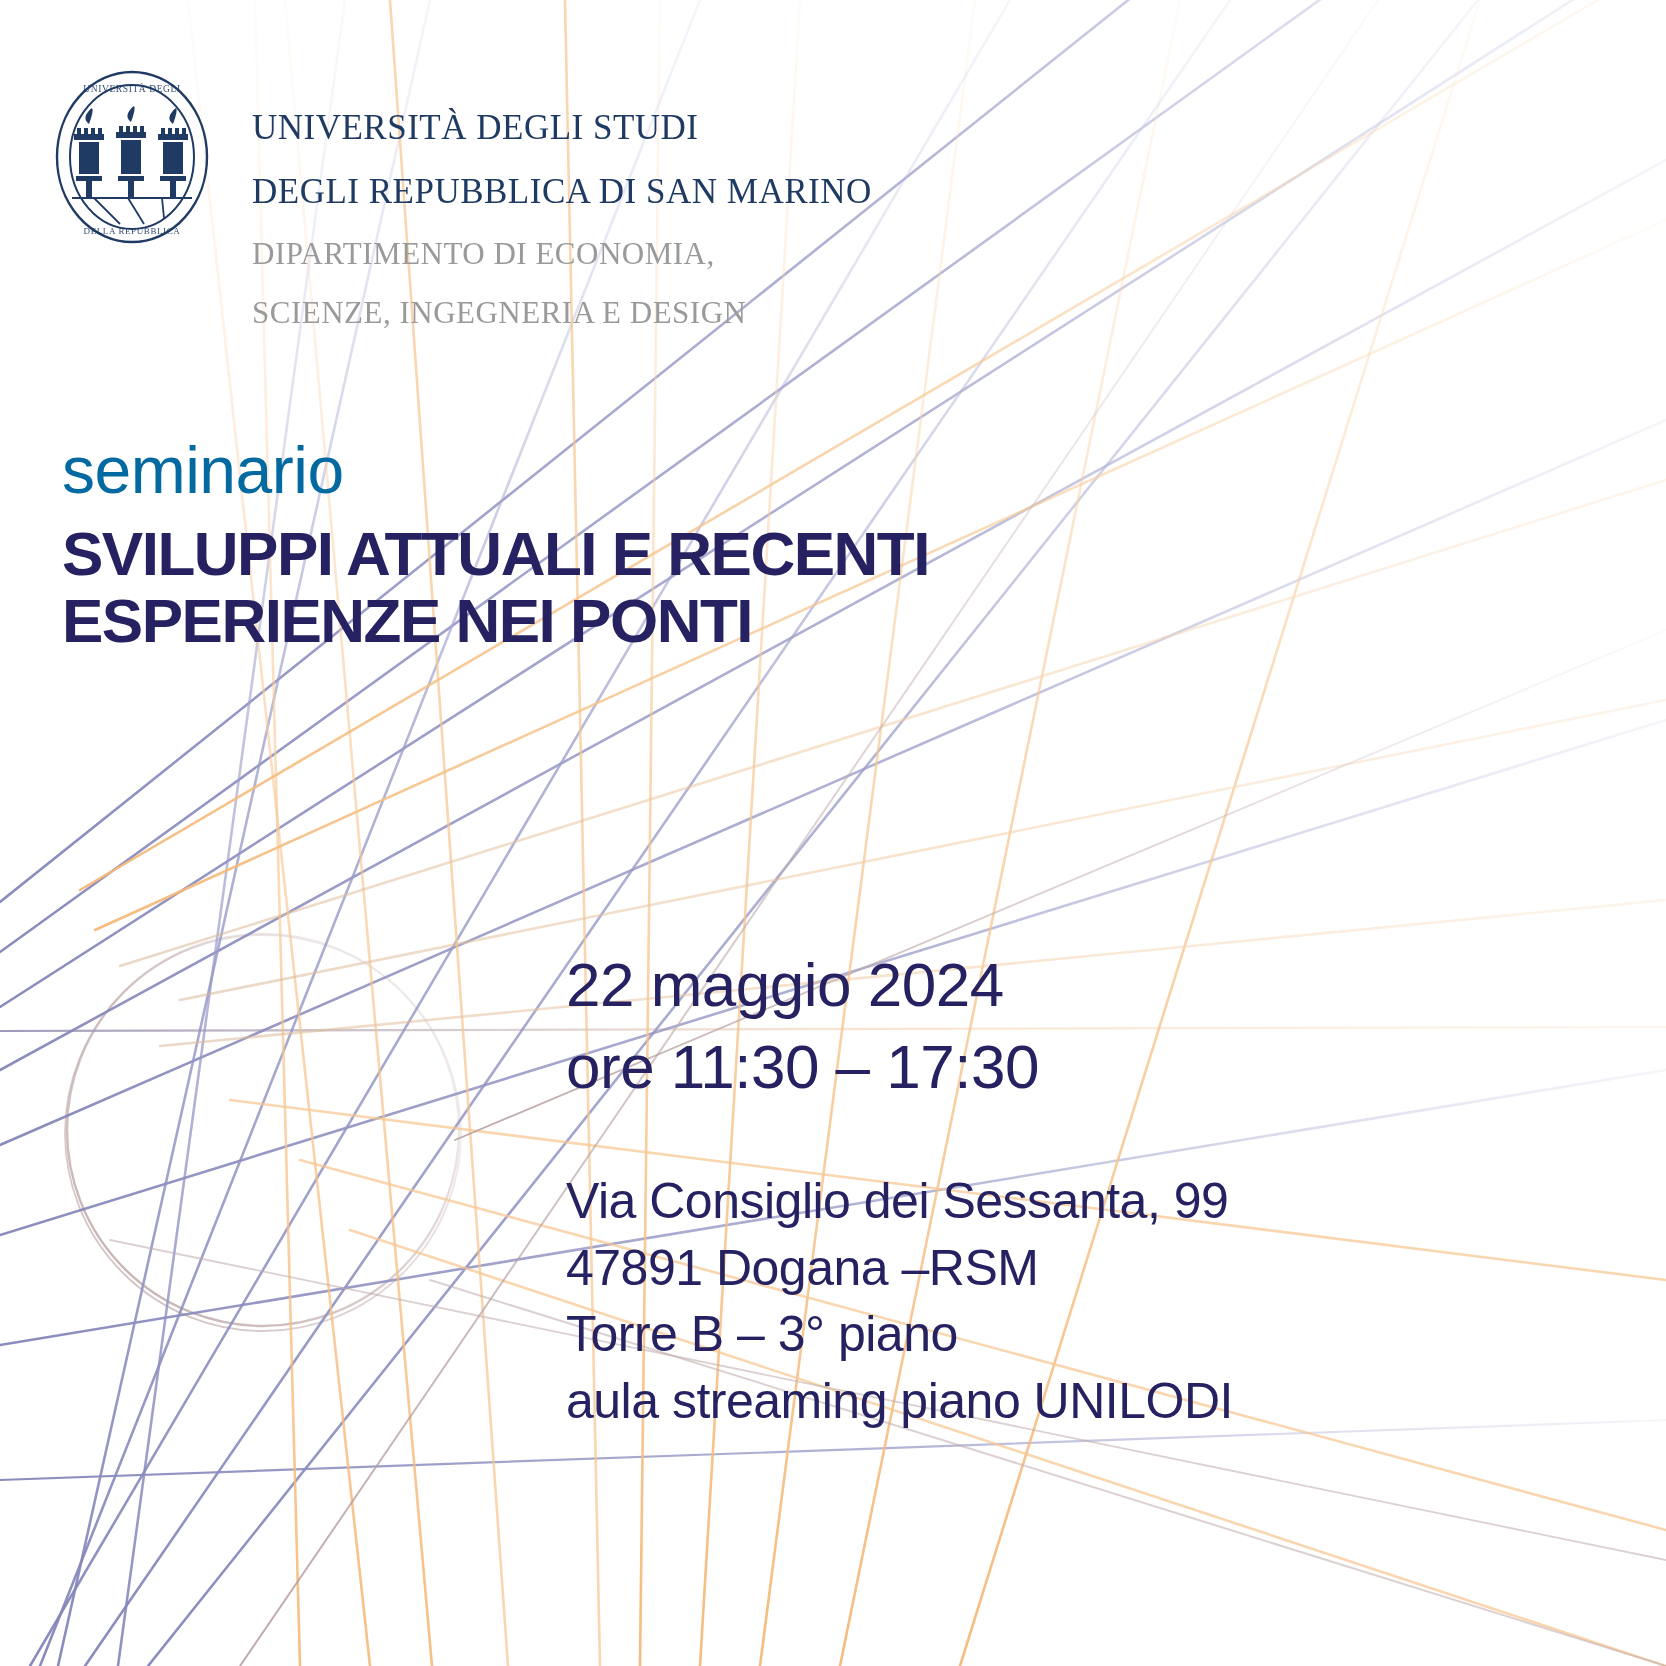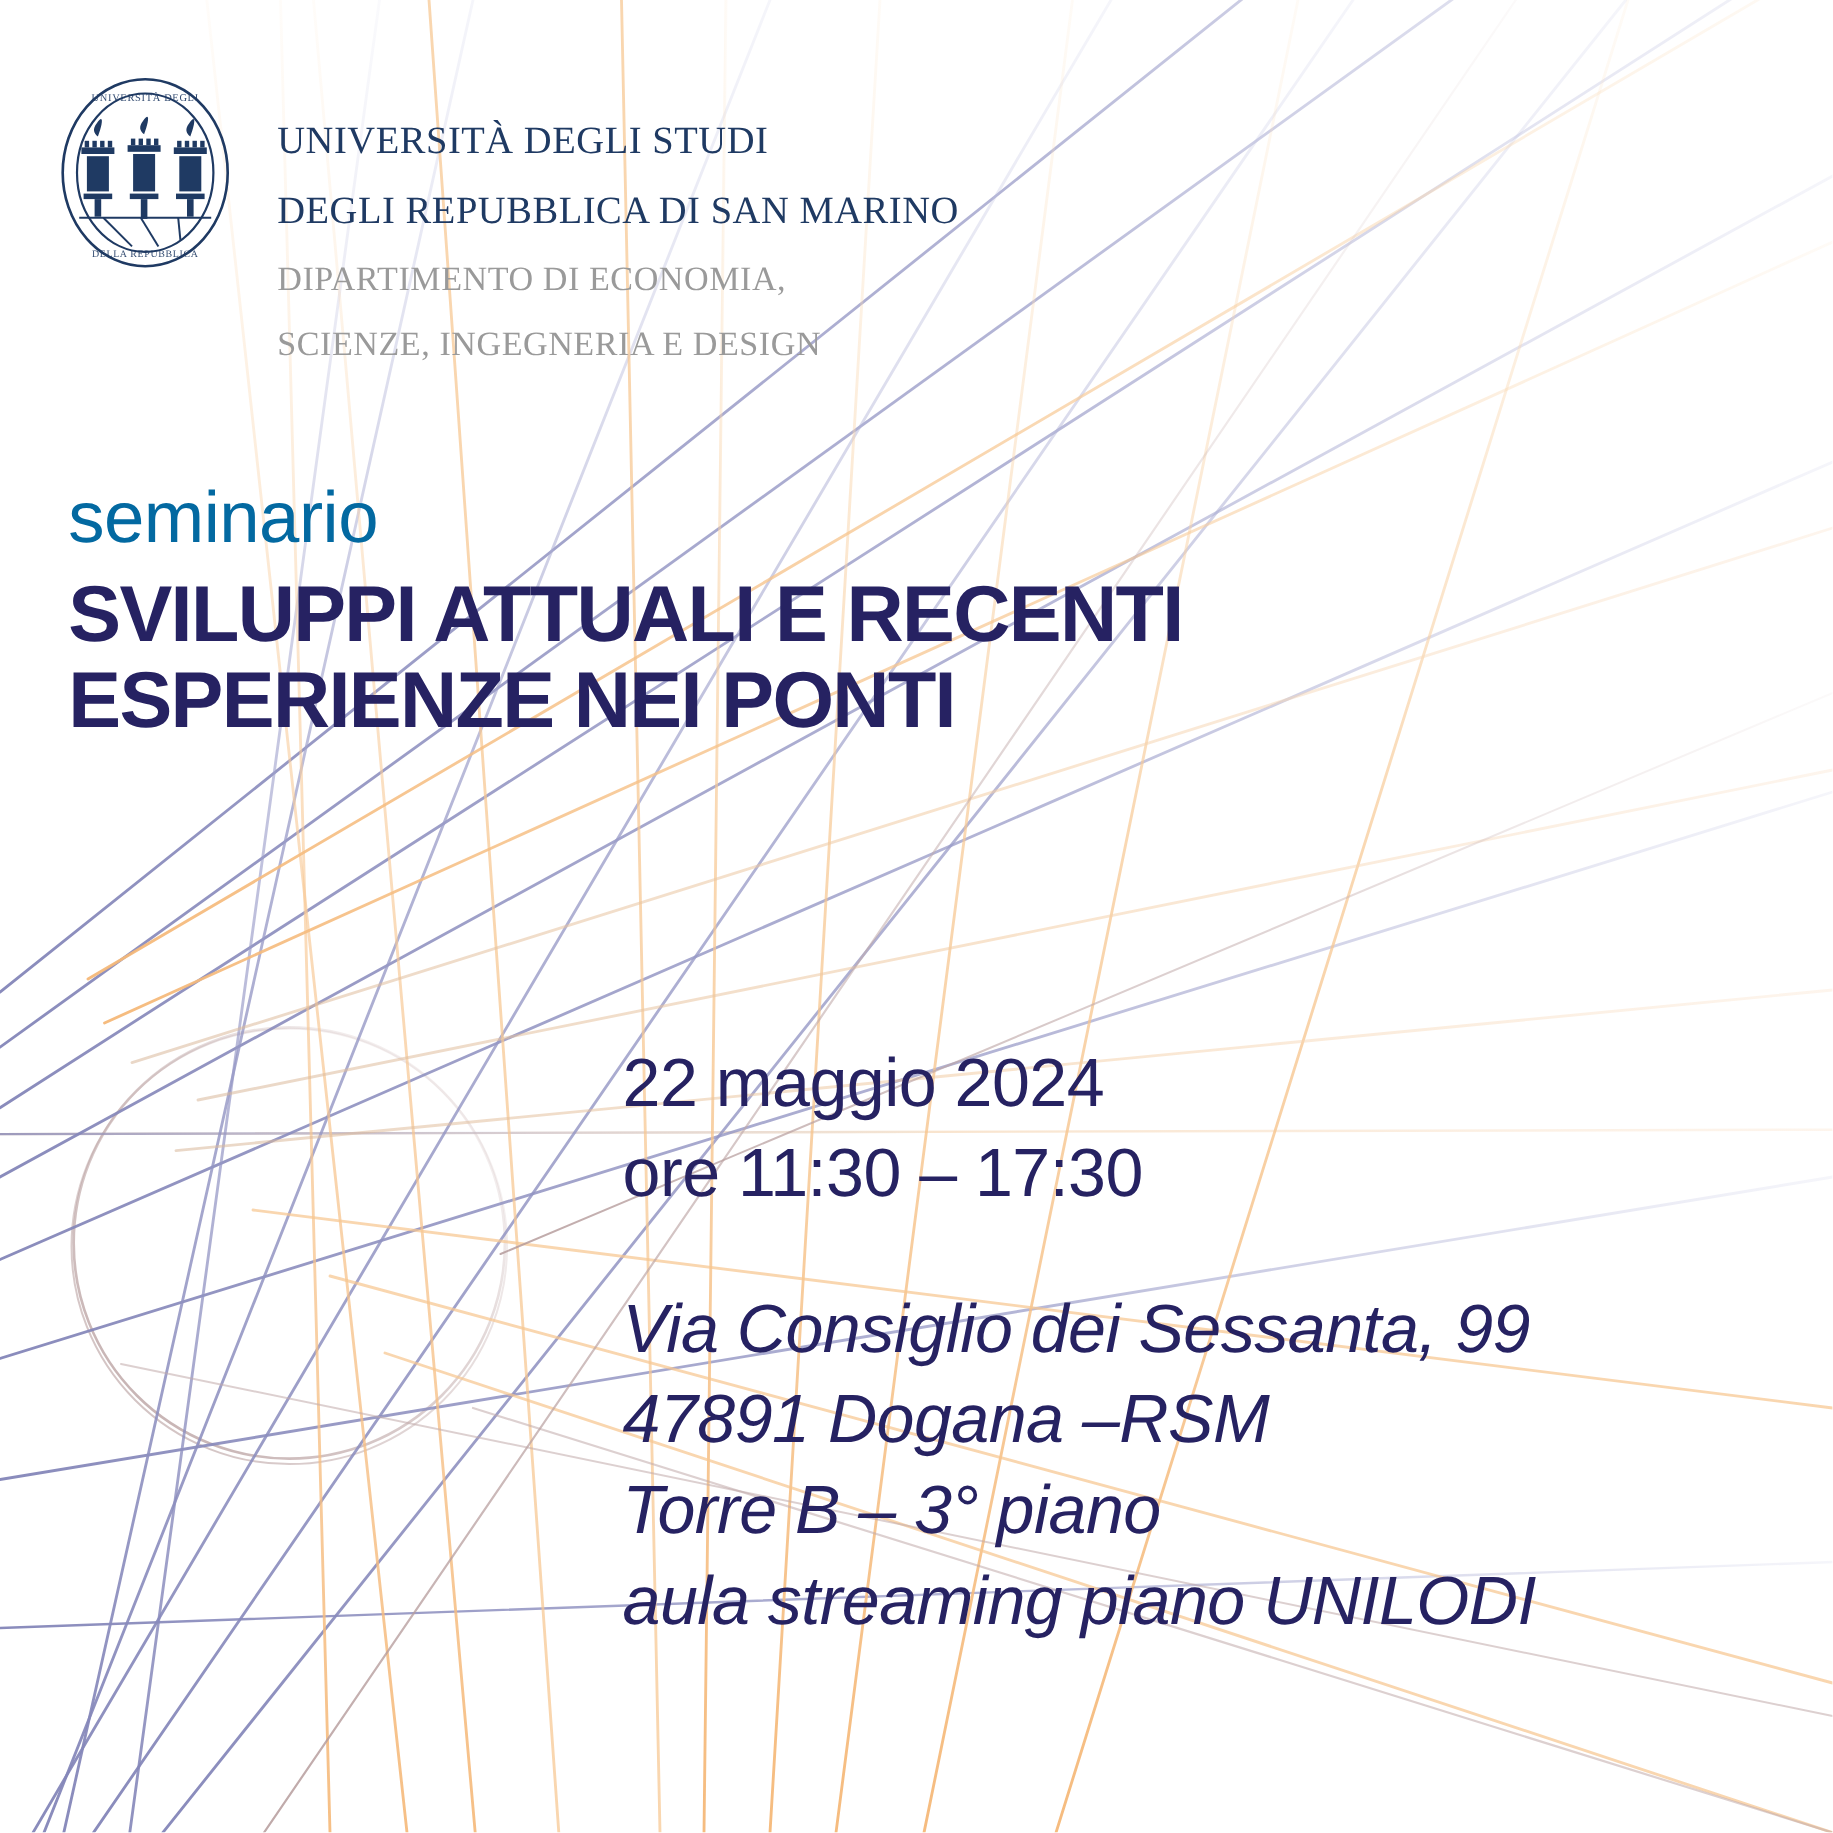--- a/index.html
+++ b/index.html
@@ -18,29 +18,29 @@
   .hline{font-family:"Liberation Serif",serif;letter-spacing:.5px;white-space:nowrap;line-height:1.14;margin-top:24px;}
   .hl-1,.hl-2{color:#1d3557;font-size:35px;}
   .hl-1{color:#1f3a63;}
   .hl-2{color:#1f3a63;}
   .hl-3,.hl-4{color:#9a9a9a;font-size:31px;}
 
   
   #kicker{position:absolute;left:62px;top:437px;z-index:3;
           color:#0369a1;font-size:66px;line-height:1;letter-spacing:-0.5px;font-weight:400;}
   #title{position:absolute;left:62px;top:521px;z-index:3;
-         color:#262262;font-size:72px;line-height:1.08;letter-spacing:-1.5px;font-weight:700;
+         color:#262262;font-size:62px;line-height:1.08;letter-spacing:-1.5px;font-weight:700;
          text-transform:none;white-space:nowrap;}
   #title .tl{display:block;}
 
   
   #when{position:absolute;left:566px;top:944px;z-index:3;
         color:#262262;font-size:62px;line-height:1.32;font-weight:400;letter-spacing:-0.5px;}
   #where{position:absolute;left:566px;top:1168px;z-index:3;
-         color:#262262;font-size:62px;line-height:1.33;font-weight:400;letter-spacing:-0.5px;white-space:nowrap;font-style:italic;}
+         color:#262262;font-size:50px;line-height:1.33;font-weight:400;letter-spacing:-0.5px;white-space:nowrap;}
   #when div,#where div{white-space:nowrap;}
 </style>
 </head>
 <body>
 
 <div id="poster">
 
   <svg id="lineart" viewBox="0 0 1666 1666" width="1666" height="1666" aria-hidden="true">
     <defs>
       <linearGradient id="gP" x1="0" y1="1" x2="1" y2="0">

